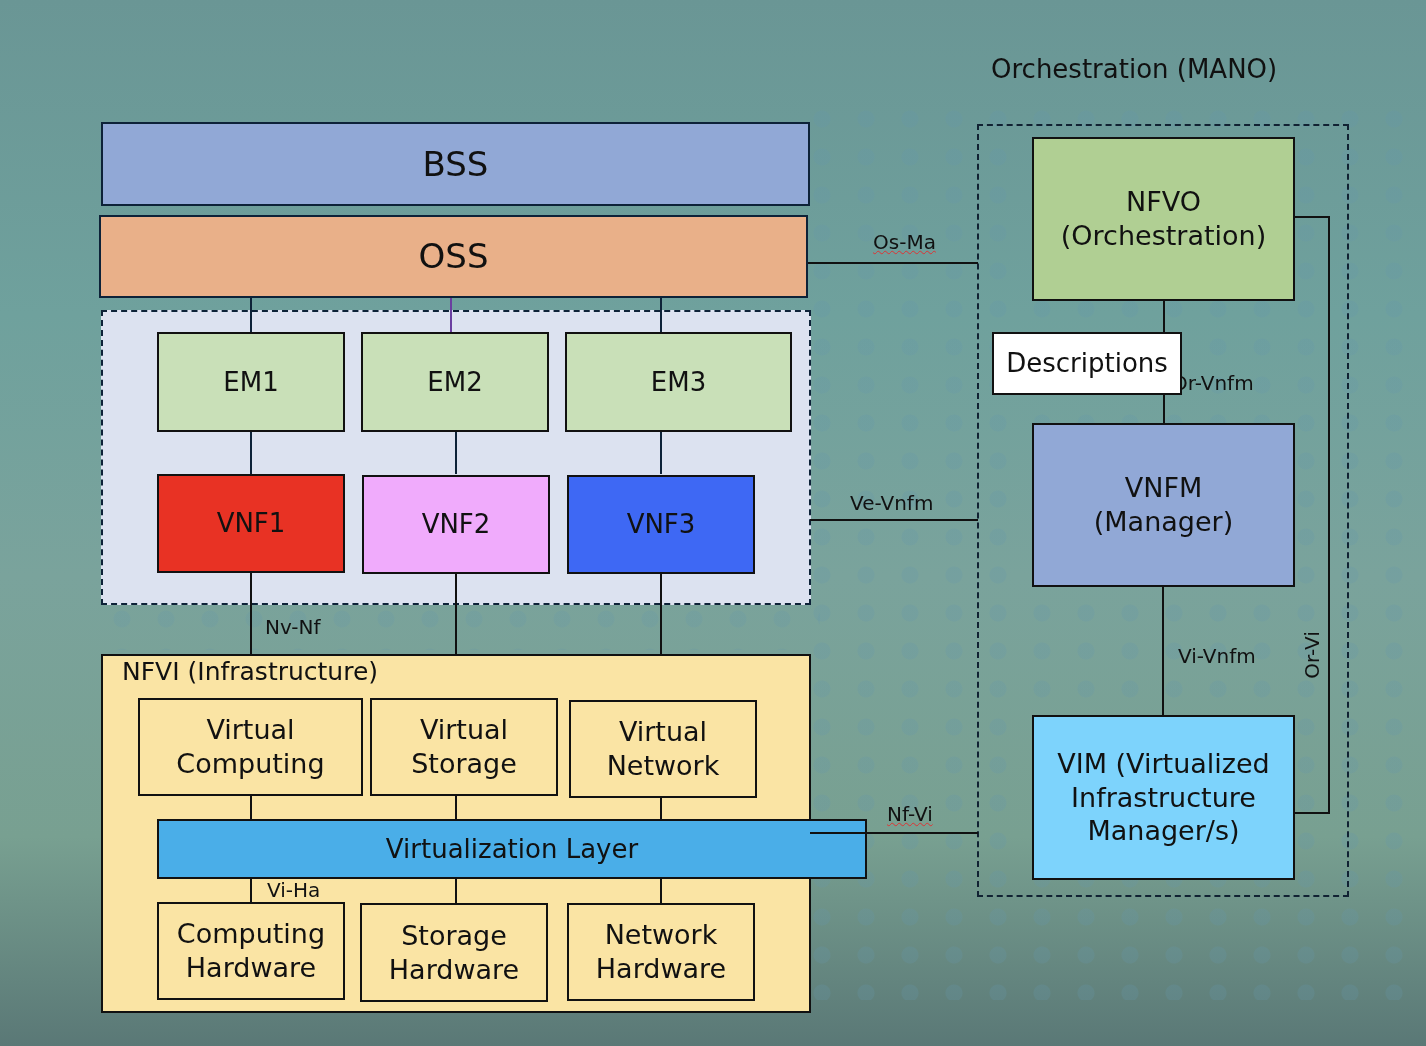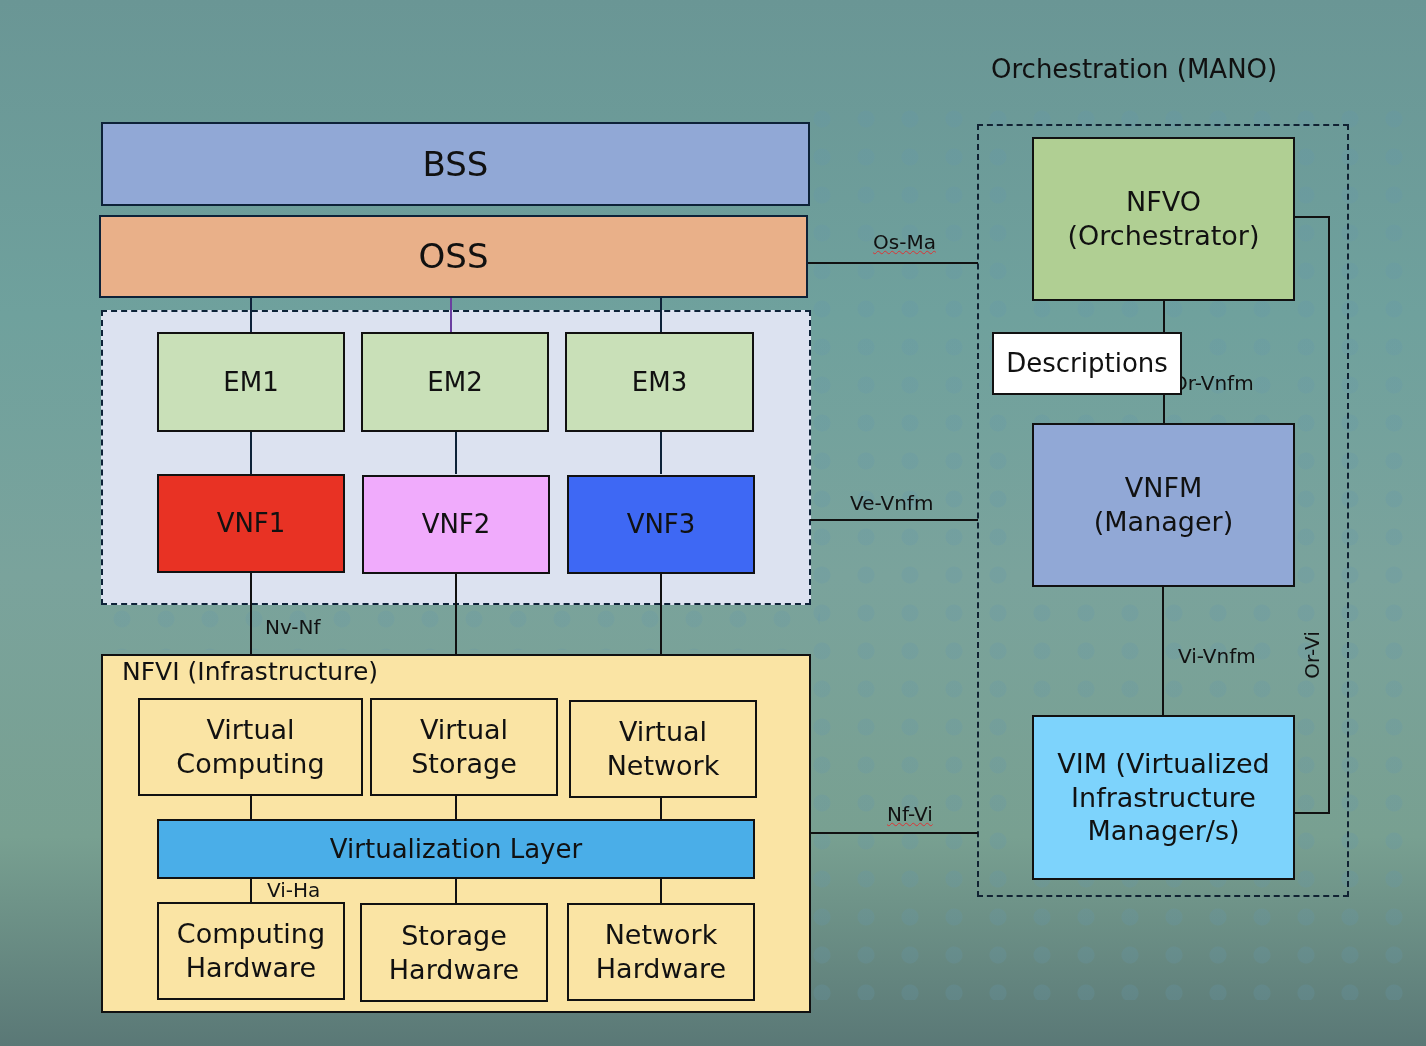--- a/index.html
+++ b/index.html
@@ -54,21 +54,21 @@
 <div class="line" style="left:250px; top:298px; width:2px; height:35px; background:#0d2238;"></div>
 <div class="line" style="left:450px; top:298px; width:2px; height:35px; background:#6a3fa0;"></div>
 <div class="line" style="left:660px; top:298px; width:2px; height:35px; background:#0d2238;"></div>
 
 <div class="box" style="left:157px; top:332px; width:188px; height:100px; background:#c9e0b8; font-size:26px;">
   <span>EM1</span>
 </div>
 <div class="box" style="left:361px; top:332px; width:188px; height:100px; background:#c9e0b8; font-size:26px;">
   <span>EM2</span>
 </div>
-<div class="box" style="left:565px; top:332px; width:189px; height:100px; background:#c9e0b8; font-size:26px;">
+<div class="box" style="left:565px; top:332px; width:227px; height:100px; background:#c9e0b8; font-size:26px;">
   <span>EM3</span>
 </div>
 
 <div class="line" style="left:250px; top:432px; width:2px; height:42px; background:#0d2238;"></div>
 <div class="line" style="left:455px; top:432px; width:2px; height:42px; background:#0d2238;"></div>
 <div class="line" style="left:660px; top:432px; width:2px; height:42px; background:#0d2238;"></div>
 
 <div class="box" style="left:157px; top:474px; width:188px; height:99px; background:#e83224; font-size:26px;">
   <span>VNF1</span>
 </div>
@@ -103,21 +103,21 @@
   <div>
       <div>Virtual</div>
       <div>Network</div>
     </div>
 </div>
 
 <div class="line" style="left:250px; top:796px; width:2px; height:24px;"></div>
 <div class="line" style="left:455px; top:796px; width:2px; height:24px;"></div>
 <div class="line" style="left:660px; top:798px; width:2px; height:22px;"></div>
 
-<div class="box" style="left:157px; top:819px; width:598px; height:60px; background:#4aaee8; font-size:26px;">
+<div class="box" style="left:157px; top:819px; width:710px; height:60px; background:#4aaee8; font-size:26px;">
   <span>Virtualization Layer</span>
 </div>
 
 <div class="line" style="left:250px; top:879px; width:2px; height:24px;"></div>
 <div class="line" style="left:455px; top:879px; width:2px; height:25px;"></div>
 <div class="line" style="left:660px; top:879px; width:2px; height:25px;"></div>
 <div class="lbl" style="left:267px; top:878px;">Vi-Ha</div>
 
 <div class="box" style="left:157px; top:902px; width:188px; height:98px; background:#fae4a4; font-size:27px;">
   <div>
@@ -143,21 +143,21 @@
 
 <div class="line" style="left:810px; top:519px; width:168px; height:2px;"></div>
 <div class="lbl" style="left:850px; top:491px;">Ve-Vnfm</div>
 
 <div class="line" style="left:810px; top:832px; width:168px; height:2px;"></div>
 <div class="lbl squig" style="left:887px; top:802px;">Nf-Vi</div>
 
 <div class="box" style="left:1032px; top:137px; width:263px; height:164px; background:#b0cf93; font-size:27px;">
   <div>
       <div>NFVO</div>
-      <div>(Orchestrator)</div>
+      <div>(Orchestration)</div>
     </div>
 </div>
 
 <div class="line" style="left:1163px; top:301px; width:2px; height:123px;"></div>
 <div class="lbl" style="left:1172px; top:371px;">Or-Vnfm</div>
 
 <div class="box" style="left:958px; top:332px; width:190px; height:63px; background:#ffffff; font-size:26px;margin-left:34px;">
   <span>Descriptions</span>
 </div>
 

